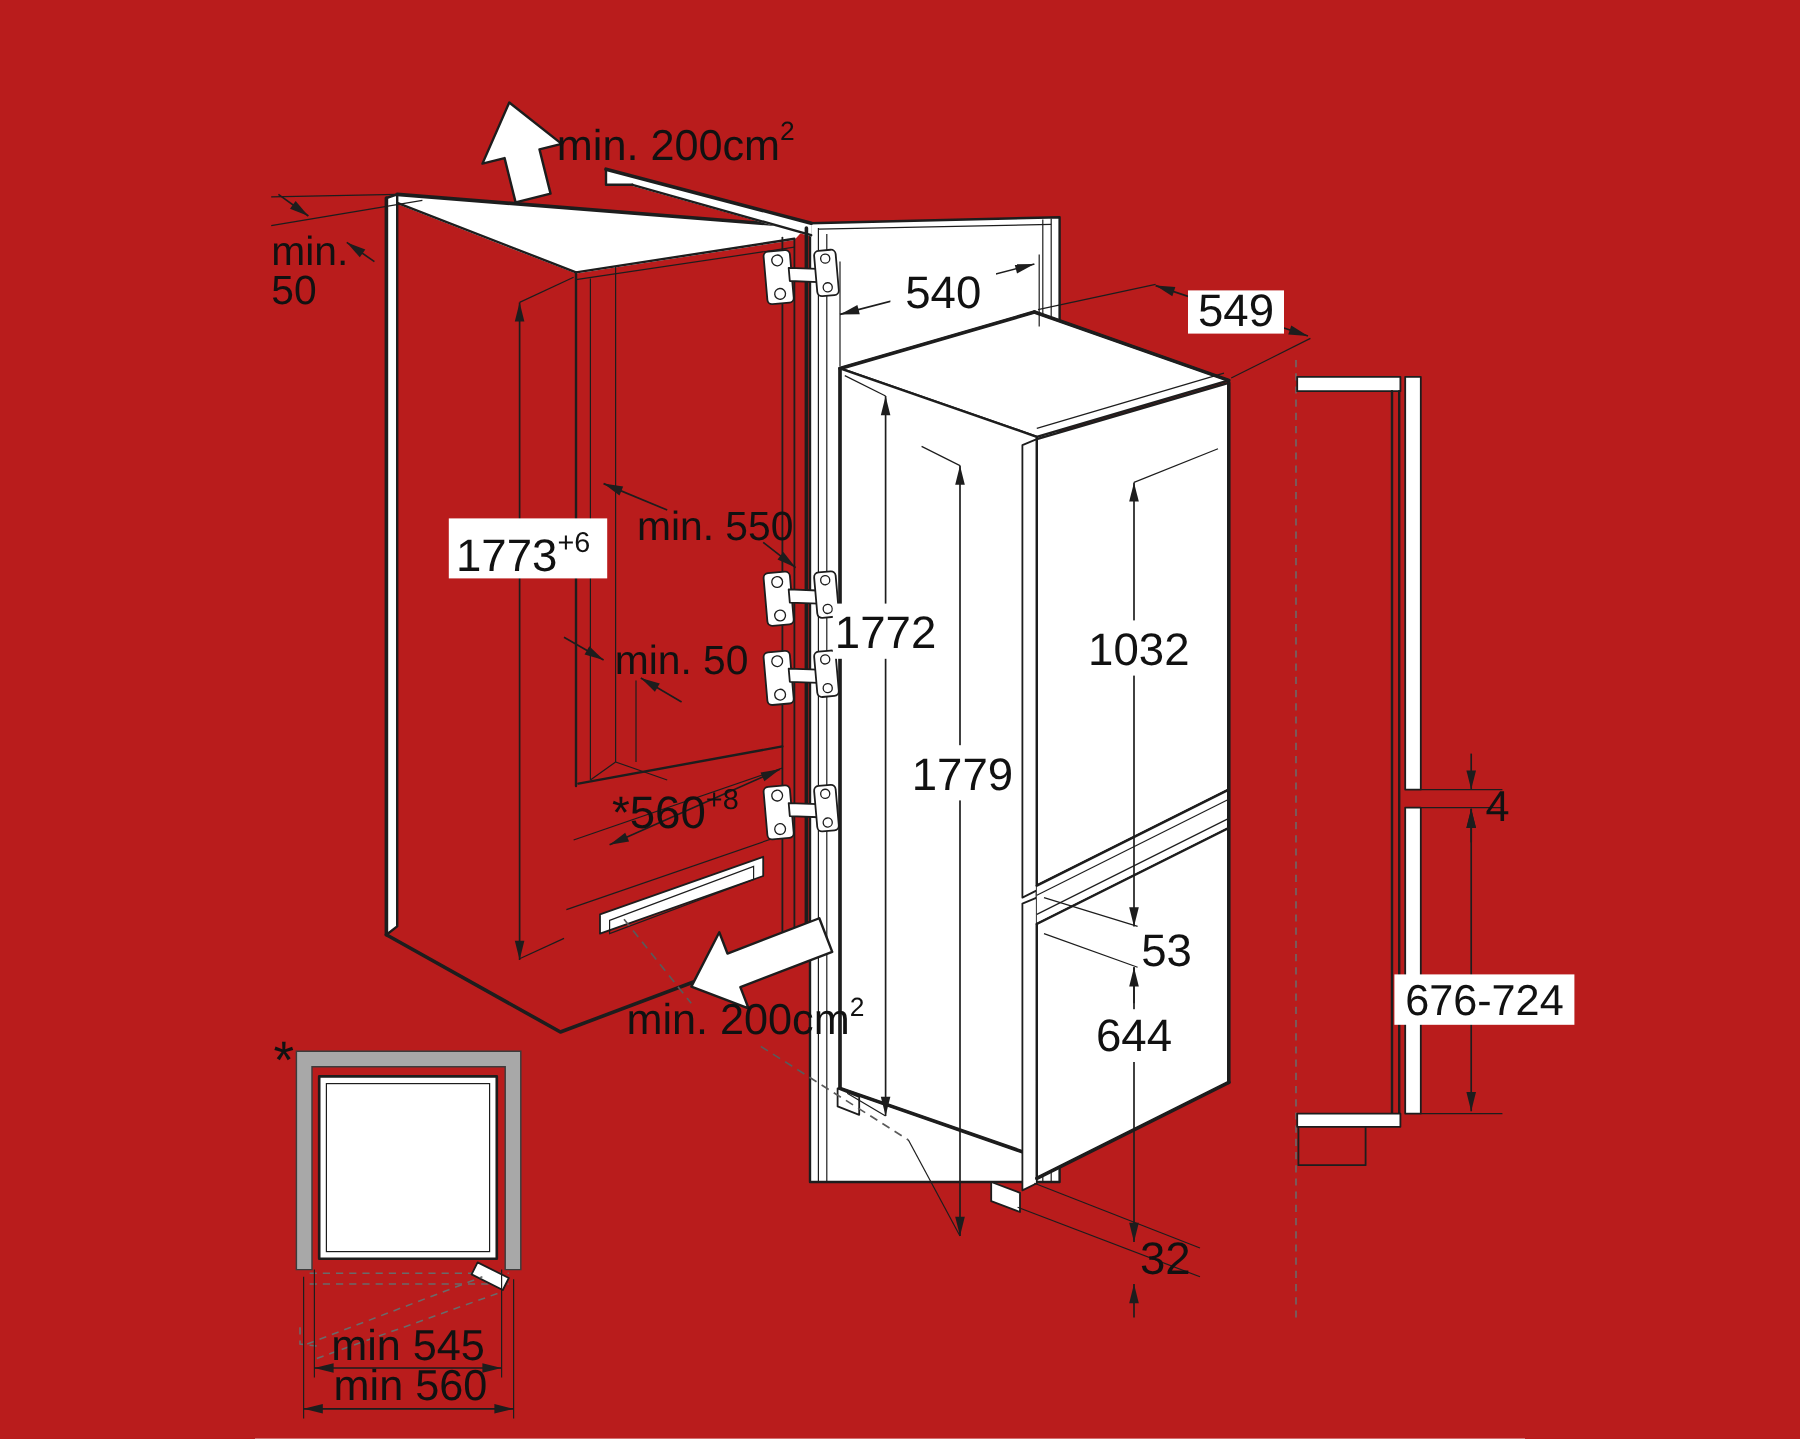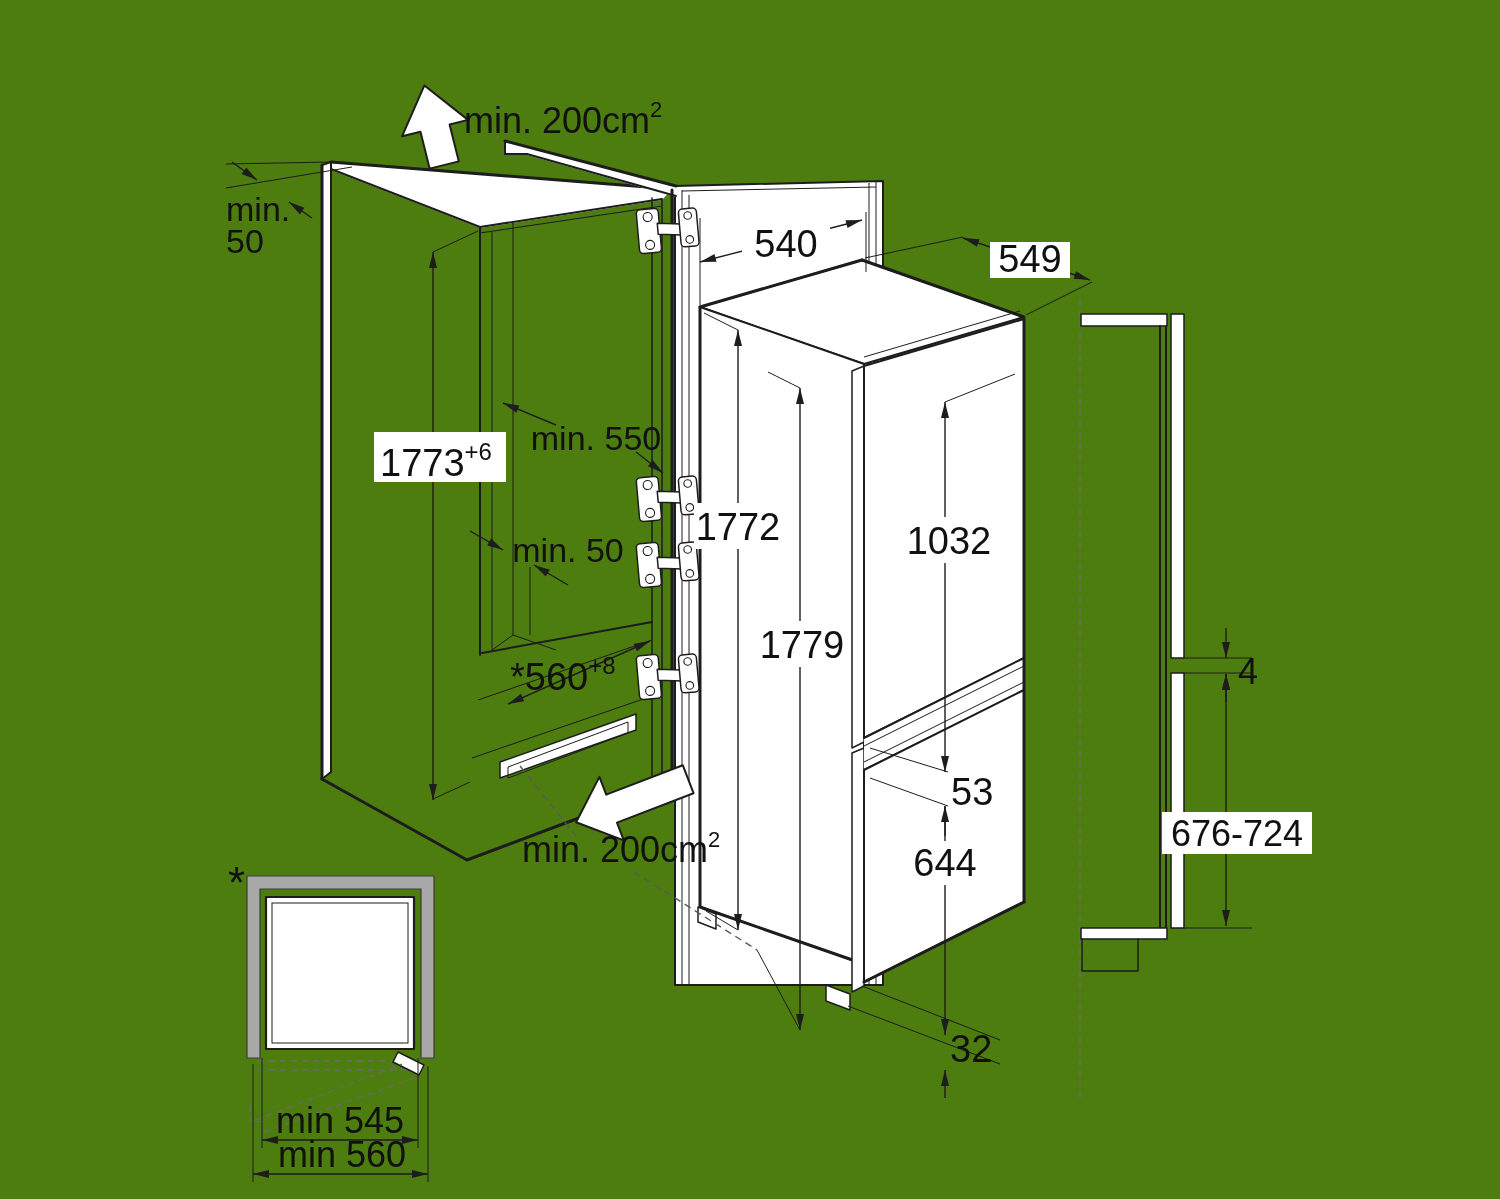--- a/index.html
+++ b/index.html
@@ -1,16 +1,16 @@
 <!DOCTYPE html>
 <html><head>
 <meta charset="utf-8">
 <style>
   html,body{margin:0;padding:0;background:#fff;}
-  .stage{width:1500px;height:1199px;position:relative;background:#4d7c0f;}
+  .stage{width:1500px;height:1199px;position:relative;background:#b91c1c;}
   svg{display:block;}
   .ln{stroke:#1d1d1d;fill:none;stroke-linecap:round;stroke-linejoin:round;}
   .lw3{stroke-width:3;}
   .lw2{stroke-width:2;}
   .lw15{stroke-width:1.5;}
   .lw1{stroke-width:1.1;}
   .wht{fill:#ffffff;}
   .dim{stroke:#1d1d1d;stroke-width:1.4;fill:none;}
   .thin{stroke:#1d1d1d;stroke-width:1;fill:none;}
   .dash{stroke:#5a5a5a;stroke-width:1.4;fill:none;stroke-dasharray:7 5;}

